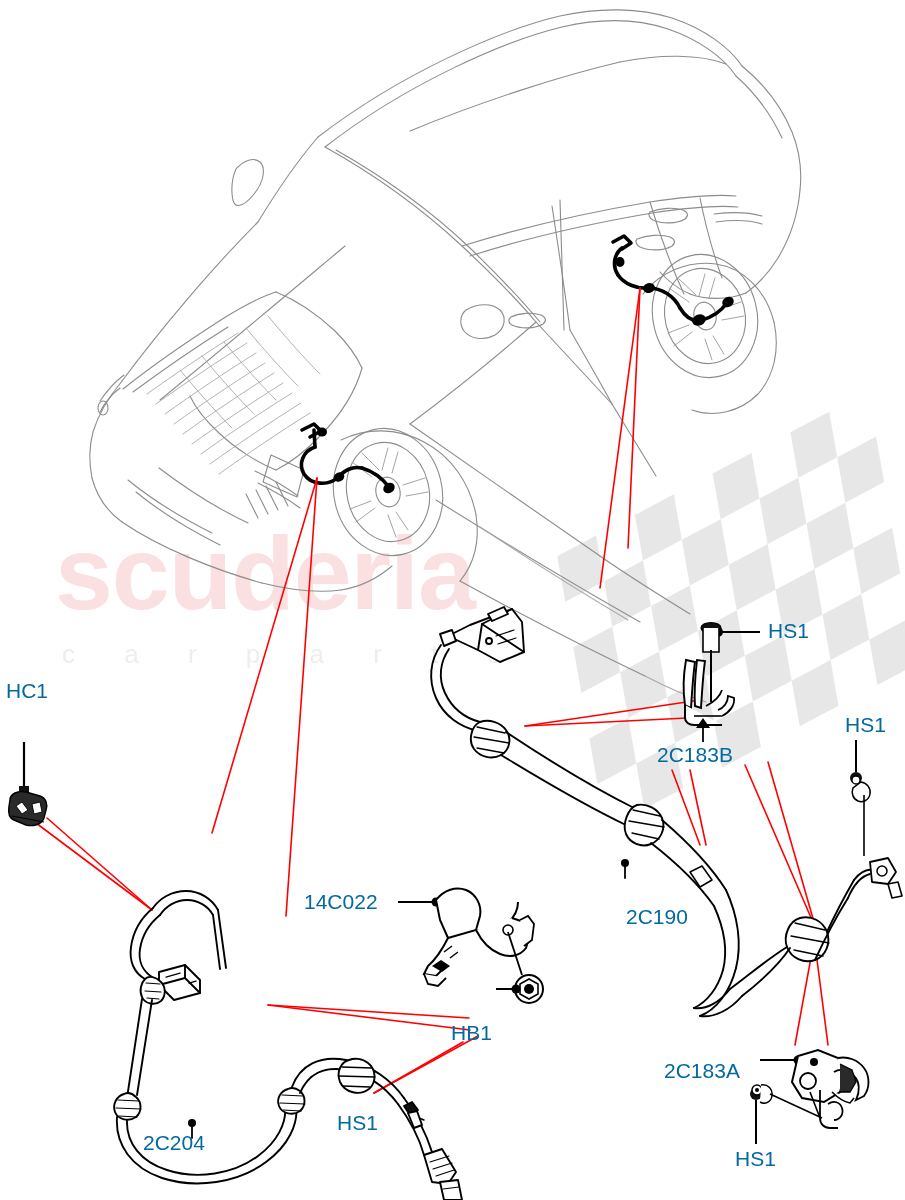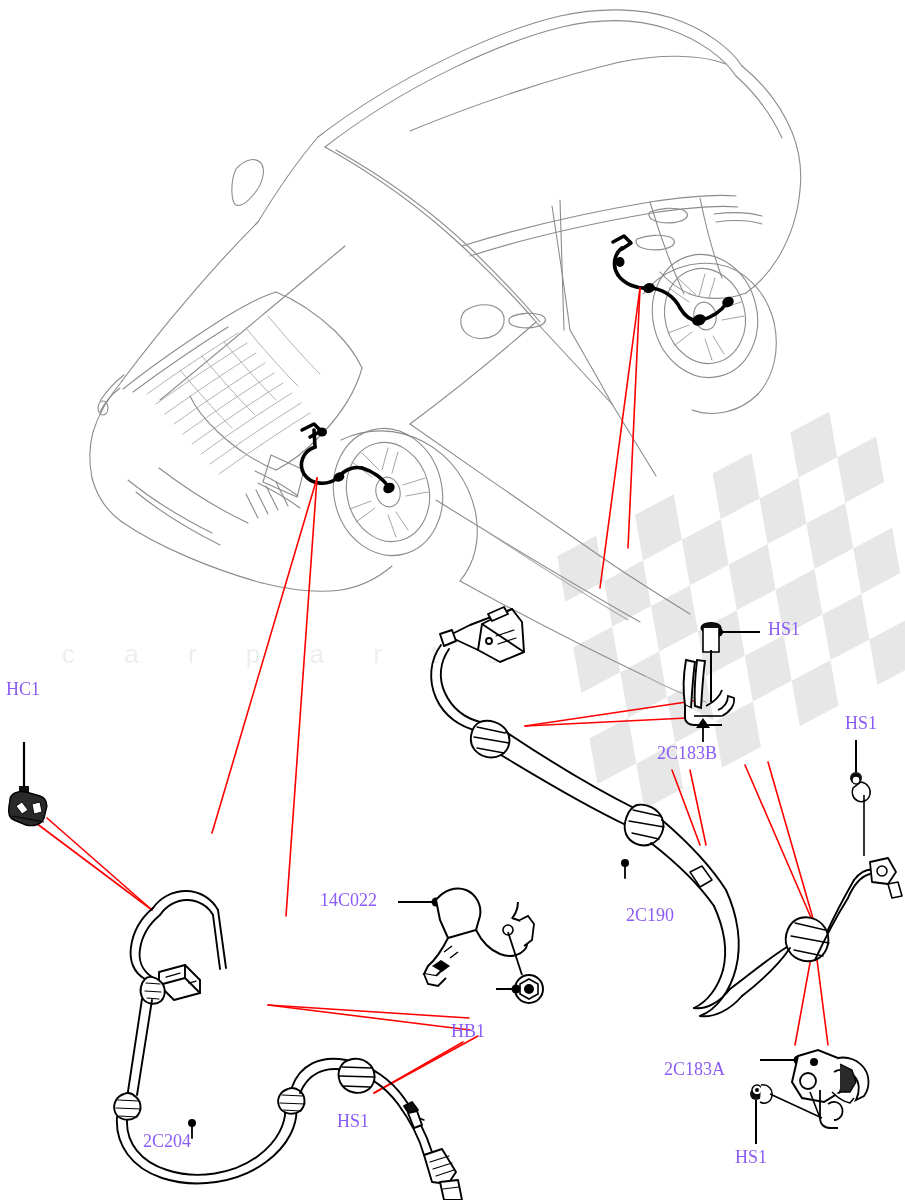--- a/index.html
+++ b/index.html
@@ -20,23 +20,23 @@
   }
   #stage svg.layer {
     position: absolute;
     left: 0;
     top: 0;
     width: 905px;
     height: 1200px;
   }
   .label {
     position: absolute;
-    color: #8b5cf6;
-    font-family: Liberation Serif, serif;
-    font-size: 18px;
+    color: #0369a1;
+    font-family: Liberation Sans, sans-serif;
+    font-size: 21px;
     font-weight: 400;
     letter-spacing: 0px;
     white-space: nowrap;
     line-height: 1;
   }
   .wm-main {
     position: absolute;
     left: 55px;
     top: 521px;
     font-family: "Liberation Sans", sans-serif;
@@ -94,20 +94,21 @@
         <rect x="736" y="668" width="44" height="44" fill="#e6e6e6"></rect>
         <rect x="824" y="668" width="44" height="44" fill="#e6e6e6"></rect>
         <rect x="604" y="712" width="44" height="44" fill="#e6e6e6"></rect>
         <rect x="692" y="712" width="44" height="44" fill="#e6e6e6"></rect>
         <rect x="780" y="712" width="44" height="44" fill="#e6e6e6"></rect>
         <rect x="868" y="712" width="44" height="44" fill="#e6e6e6"></rect>
       </g>
     </g>
   </svg>
 
+  <div class="wm-main">scuderia</div>
   <div class="wm-sub">c a r p a r t s</div>
 
   <svg class="layer" viewBox="0 0 905 1200">
     <g fill="none" stroke="#8c8c8c" stroke-width="1.1" stroke-linejoin="round" stroke-linecap="round">
 
       <path d="M318,137 C400,74 500,30 560,16 C600,7 640,8 672,18 C705,29 730,48 742,66"></path>
       <path d="M325,147 C406,84 504,41 562,27 C601,18 638,19 668,29 C700,40 724,58 736,76"></path>
 
       <path d="M325,147 C370,172 420,207 462,246 C494,276 520,303 536,322"></path>
       <path d="M336,150 C382,176 430,210 470,248 C500,277 524,303 540,322"></path>
@@ -482,21 +483,21 @@
       <line x1="756" y1="1144" x2="756" y2="1100" stroke="#000" stroke-width="2"></line>
       <circle cx="756" cy="1094" r="6" fill="#111"></circle>
       <circle cx="757" cy="1090" r="5" fill="#ffffff" stroke="#000" stroke-width="1.4"></circle>
       <circle cx="757" cy="1090" r="2" fill="#000"></circle>
       <path d="M761,1085 C768,1084 773,1089 772,1096 C771,1102 765,1105 760,1102" fill="#ffffff" stroke="#000" stroke-width="1.5"></path>
       <line x1="770" y1="1094" x2="822" y2="1118" stroke="#000" stroke-width="1.5"></line>
     </g>
   </svg>
 
   <div class="label" style="left:6px;   top:680px;">HC1</div>
-  <div class="label" style="left:320px; top:891px;">14C022</div>
+  <div class="label" style="left:304px; top:891px;">14C022</div>
   <div class="label" style="left:451px; top:1022px;">HB1</div>
   <div class="label" style="left:143px; top:1132px;">2C204</div>
   <div class="label" style="left:337px; top:1112px;">HS1</div>
   <div class="label" style="left:768px; top:620px;">HS1</div>
   <div class="label" style="left:657px; top:744px;">2C183B</div>
   <div class="label" style="left:845px; top:714px;">HS1</div>
   <div class="label" style="left:590px; top:906px;margin-left:36px;">2C190</div>
   <div class="label" style="left:664px; top:1060px;">2C183A</div>
   <div class="label" style="left:735px; top:1148px;">HS1</div>
 

